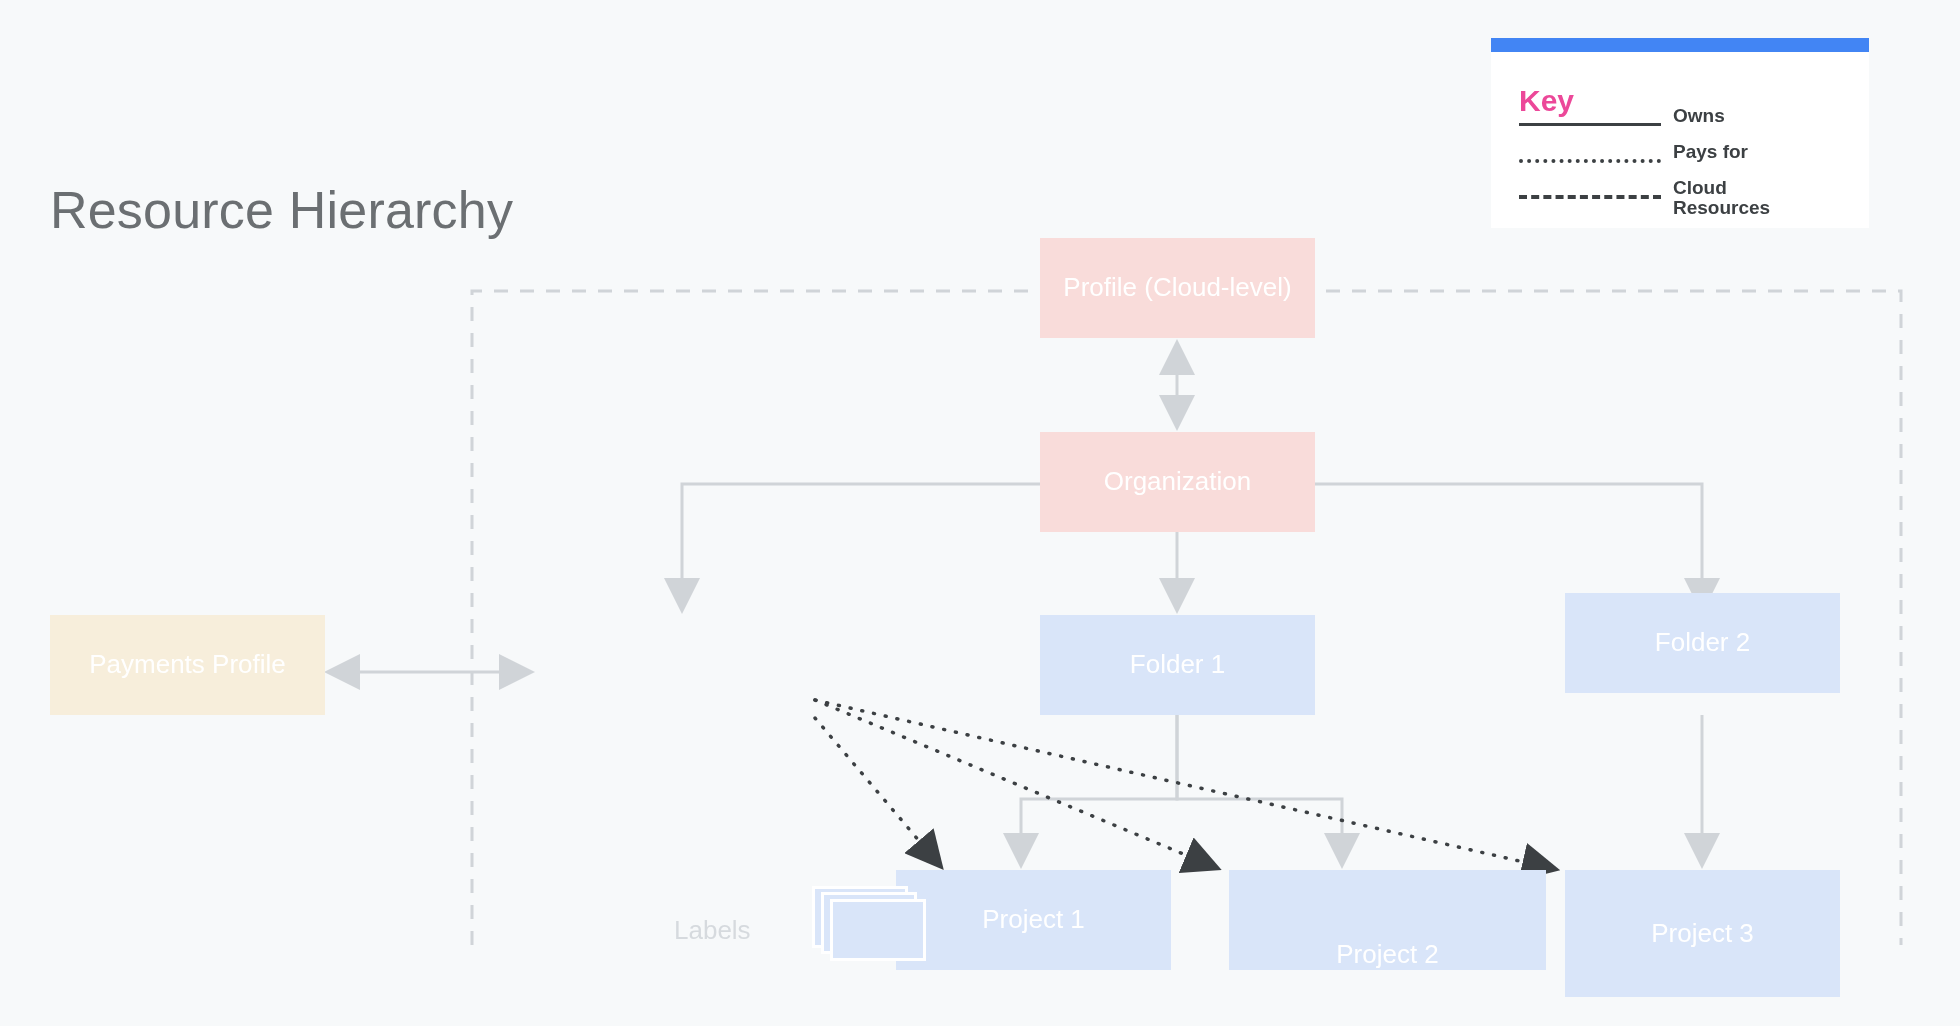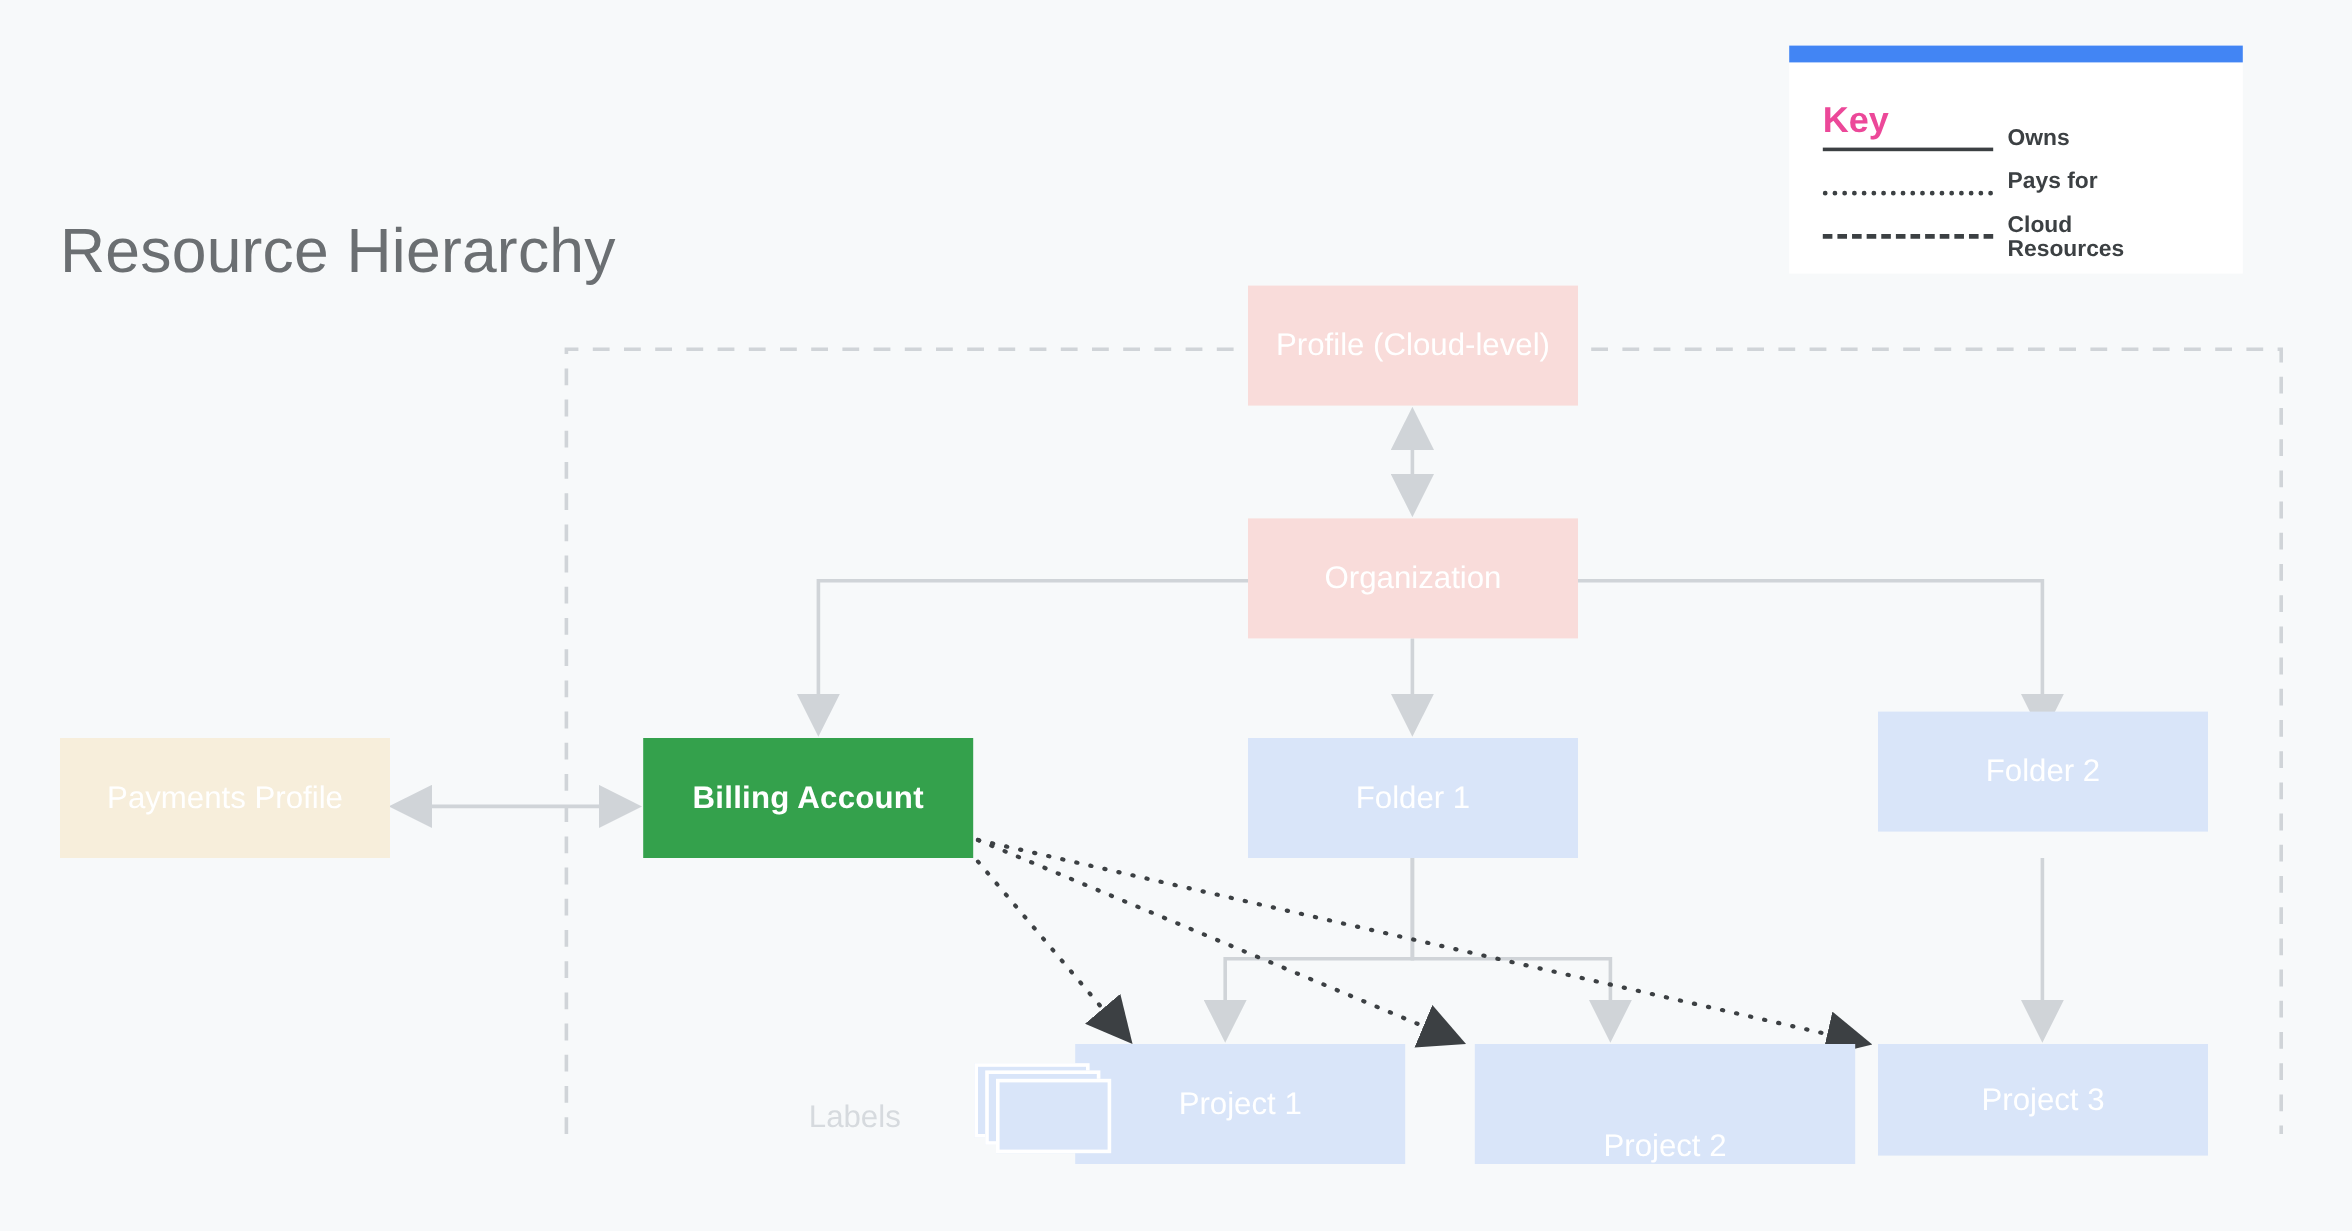--- a/index.html
+++ b/index.html
@@ -175,23 +175,20 @@
   <div class="page-title">Resource Hierarchy</div>
 
   <div class="node pink" style="left:1040px; top:238px; width:275px; height:100px;">
     <span>Profile (Cloud-level)</span>
   </div>
 
   <div class="node pink" style="left:1040px; top:432px; width:275px; height:100px;">
     <span>Organization</span>
   </div>
 
-  <div class="node green" style="left:536px; top:615px; width:275px; height:100px;">
-    <span>Billing Account</span>
-  </div>
 
   <div class="node cream" style="left:50px; top:615px; width:275px; height:100px;">
     <span>Payments Profile</span>
   </div>
 
   <div class="node blue" style="left:1040px; top:615px; width:275px; height:100px;">
     <span>Folder 1</span>
   </div>
 
   <div class="node blue" style="left:1565px; top:593px; width:275px; height:100px;">
@@ -199,21 +196,21 @@
   </div>
 
   <div class="node blue" style="left:896px; top:870px; width:275px; height:100px;">
     <span>Project 1</span>
   </div>
 
   <div class="node blue" style="left:1229px; top:870px; width:317px; height:100px;align-items:flex-end;">
     <span>Project 2</span>
   </div>
 
-  <div class="node blue" style="left:1565px; top:870px; width:275px; height:93px;">
+  <div class="node blue" style="left:1565px; top:870px; width:275px; height:127px;">
     <span>Project 3</span>
   </div>
 
   <div class="labels-text" style="left:674px; top:915px;text-align:center;">Labels</div>
 
   <div class="labels-stack" style="left:812px; top:886px; width:120px; height:80px;">
     <div class="card" style="left:0px;  top:0px;  width:96px; height:62px;"></div>
     <div class="card" style="left:9px;  top:6px;  width:96px; height:62px;"></div>
     <div class="card" style="left:18px; top:13px; width:96px; height:62px;"></div>
   </div>

